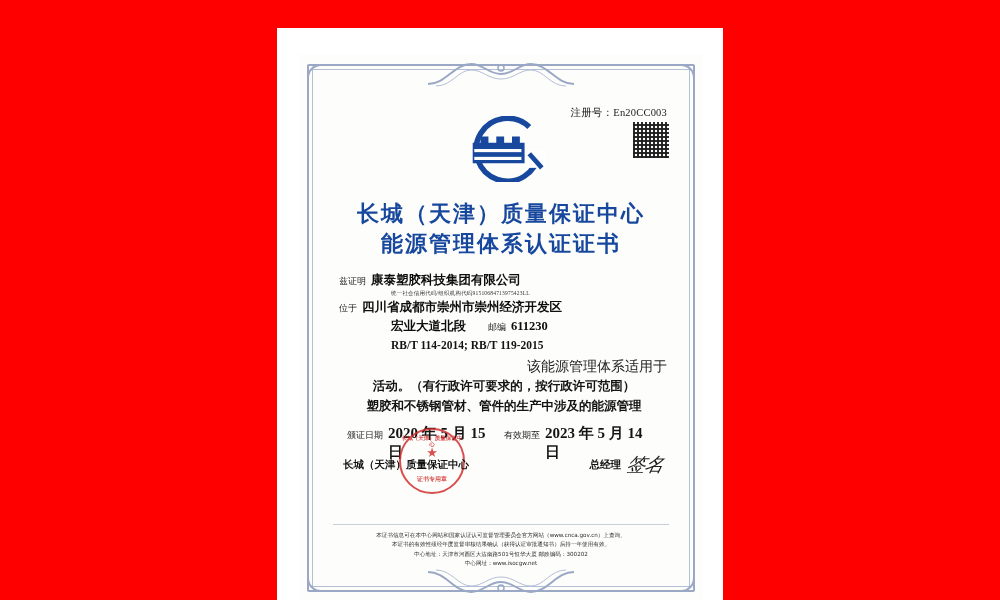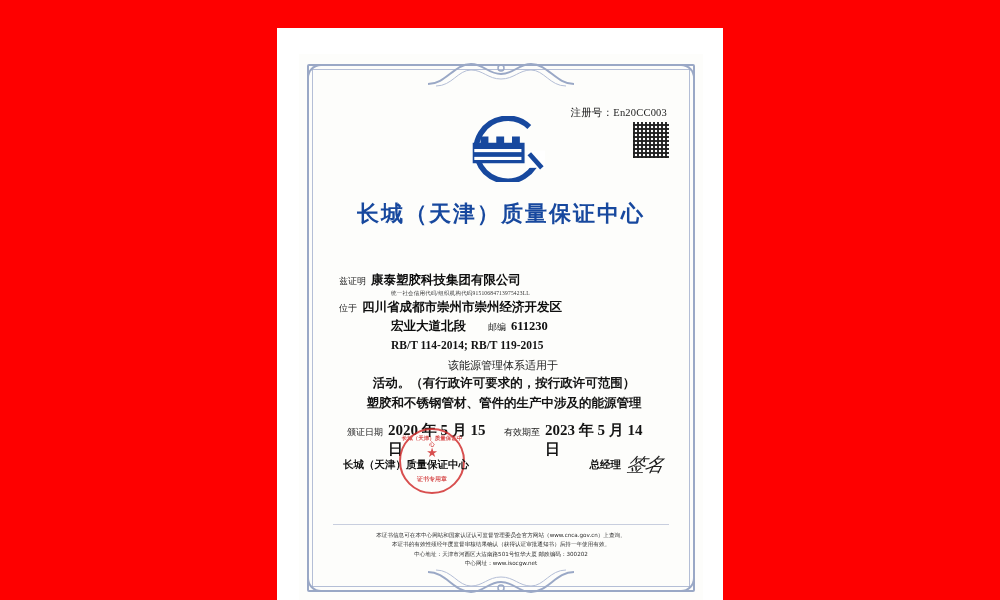--- a/index.html
+++ b/index.html
@@ -180,22 +180,22 @@
     margin-bottom: 2px;
     letter-spacing: 0.2px;
   }
   .std-line {
     margin-left: 52px;
     font-size: 11.5px;
     font-weight: bold;
     line-height: 1.45;
   }
   .scope-label {
-    text-align: center;
-    font-size: 11px;
+    text-align: right;
+    font-size: 14px;
     color: #222;
     margin-top: 4px;
     margin-right: 2px;
   }
   .scope-text {
     font-size: 12.5px;
     font-weight: bold;
     line-height: 1.55;
     text-align: center;
     margin-top: 1px;
@@ -339,20 +339,21 @@
       <path d="M96 14 A40 40 0 1 0 108 48" fill="none" stroke="#17489e" stroke-width="7"></path>
       <path d="M92 44 L116 44 L116 66 L92 66 Z" fill="#ffffff"></path>
       <path d="M96 48 L112 66" stroke="#17489e" stroke-width="6" fill="none"></path>
       <path d="M24 34 h10 v-8 h10 v8 h10 v-8 h10 v8 h10 v-8 h10 v8 h6 v26 h-66 z" fill="#17489e"></path>
       <rect x="26" y="42" width="60" height="4" fill="#ffffff"></rect>
       <rect x="26" y="52" width="60" height="4" fill="#ffffff"></rect>
     </svg>
 
     <div class="title-block">
       <div class="title-1">长城（天津）质量保证中心</div>
+      <div class="title-2">能源管理体系认证证书</div>
     </div>
 
     <div class="body">
 
       <div class="row">
         <span class="lbl">兹证明</span>
         <span class="val">康泰塑胶科技集团有限公司</span>
       </div>
       <div class="credit-code">统一社会信用代码/组织机构代码91510684713975423LL</div>
 

